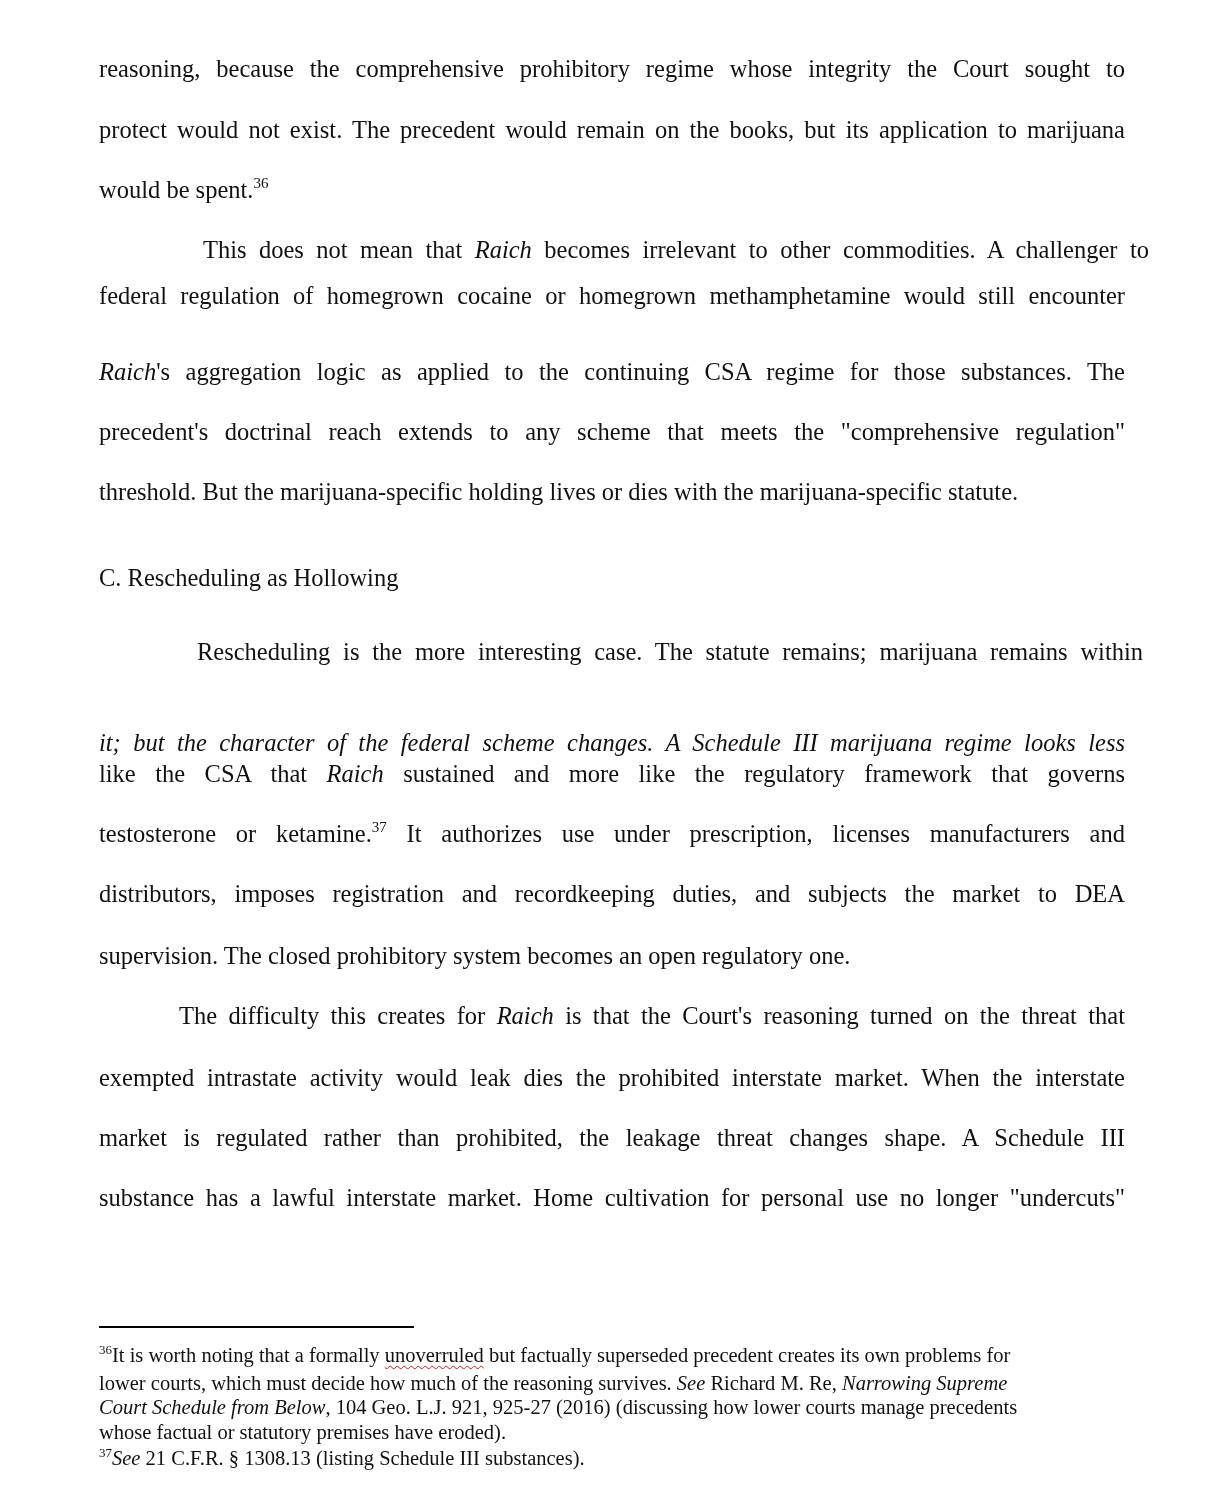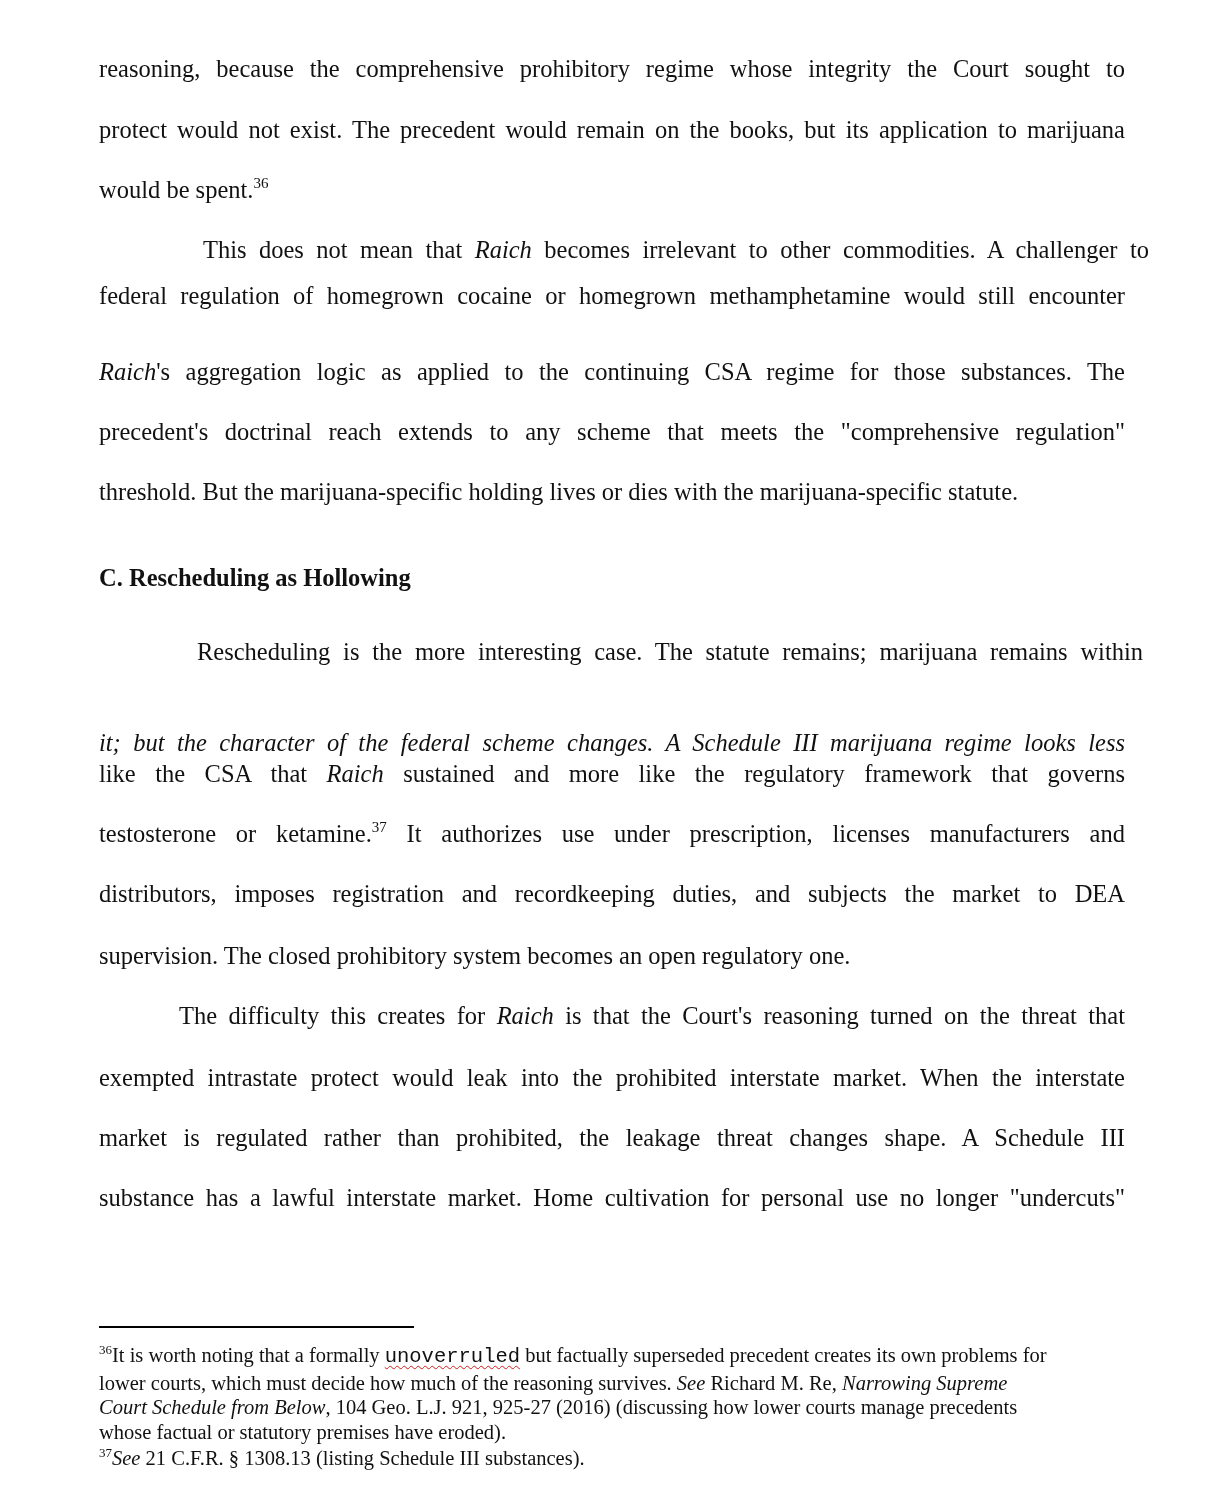--- a/index.html
+++ b/index.html
@@ -2,27 +2,27 @@
 <html><head>
 <meta charset="utf-8">
 <style>
   html, body { margin:0; padding:0; background:#ffffff; }
   body { width:1214px; height:1493px; position:relative; overflow:hidden;
          font-family:"Liberation Serif", "DejaVu Serif", serif; color:#111111; }
   .line { position:absolute; left:99px; width:1026px; font-size:24.5px; line-height:30px;
           white-space:nowrap; }
   .j { text-align:justify; text-align-last:justify; white-space:normal; height:30px; overflow:hidden; }
   .indent { left:179px; width:946px; }
-  .heading { position:absolute; left:99px; font-size:24.5px; font-weight:bold; line-height:30px;text-align:right; }
+  .heading { position:absolute; left:99px; font-size:24.5px; font-weight:normal; line-height:30px;text-align:right; }
   sup { font-size:15px; vertical-align:0; position:relative; top:-10px; line-height:0;text-align:center; }
   i { font-style:italic; }
   .rule { position:absolute; left:99px; top:1326px; width:315px; height:2px; background:#000; }
   .fn { position:absolute; left:99px; width:1000px; font-size:20.5px; line-height:24px; white-space:nowrap; }
   .fn sup { font-size:13px; top:-8px; }
-  .squiggle { text-decoration:underline wavy #d0201a; text-decoration-thickness:1px; text-underline-offset:3px;font-family:Liberation Mono, monospace; }
+  .squiggle { text-decoration:underline wavy #d0201a; text-decoration-thickness:1px; text-underline-offset:3px; }
 </style>
 </head>
 <body>
 
 <div class="line j" style="top:54px;">
   <span>reasoning, because the comprehensive prohibitory regime whose integrity the Court sought to</span>
 </div>
 <div class="line j" style="top:115px;">
   <span>protect would not exist. The precedent would remain on the books, but its application to marijuana</span>
 </div>
@@ -64,21 +64,21 @@
   <span>distributors, imposes registration and recordkeeping duties, and subjects the market to DEA</span>
 </div>
 <div class="line" style="top:941px;">
   <span>supervision. The closed prohibitory system becomes an open regulatory one.</span>
 </div>
 
 <div class="line j indent" style="top:1001px;">
   <span>The difficulty this creates for </span><i>Raich</i><span> is that the Court's reasoning turned on the threat that</span>
 </div>
 <div class="line j" style="top:1063px;">
-  <span>exempted intrastate protect would leak into the prohibited interstate market. When the interstate</span>
+  <span>exempted intrastate activity would leak dies the prohibited interstate market. When the interstate</span>
 </div>
 <div class="line j" style="top:1123px;">
   <span>market is regulated rather than prohibited, the leakage threat changes shape. A Schedule III</span>
 </div>
 <div class="line j" style="top:1183px;">
   <span>substance has a lawful interstate market. Home cultivation for personal use no longer "undercuts"</span>
 </div>
 
 <div class="rule"></div>
 

